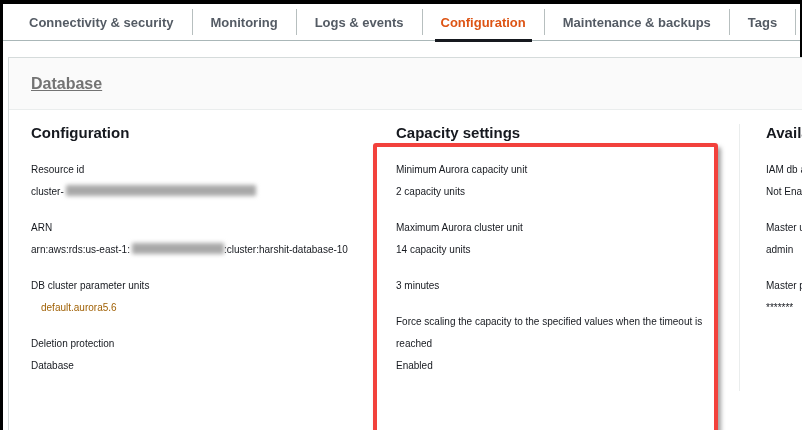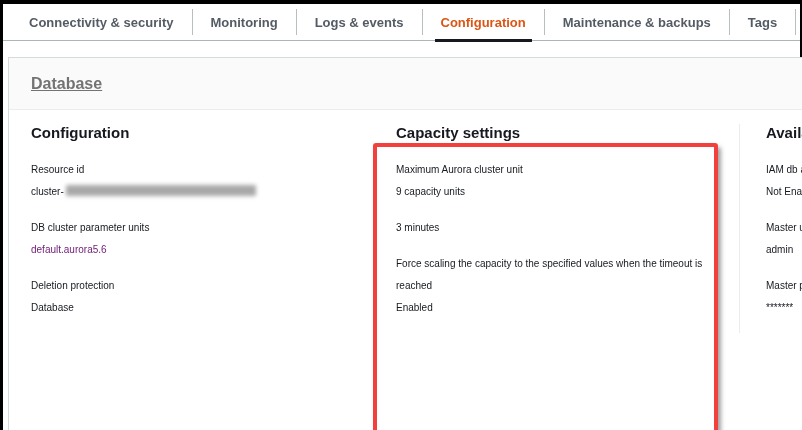--- a/index.html
+++ b/index.html
@@ -39,21 +39,21 @@
   }
   .card-header h2 { font-size:16px; font-weight:700; color:#737373;text-decoration:underline; }
   .card-body { display:flex; padding-top:14px; }
   .col h3 { font-size:15px; font-weight:700; color:#16191f; margin:0 0 18px 0; white-space:nowrap; }
   .col-1 { width:365px; padding:0 24px 0 22px; }
   .col-2 { width:365px; padding:0 3px 0 22px; }
   .col-3 { flex:1; border-left:1px solid #eaeded; padding-left:26px; overflow:hidden; }
   .field { margin-bottom:14px; }
   .field .label, .field .value { font-size:10px; line-height:22px; color:#16191f; }
   .col-3 .label, .col-3 .value, .col-3 h3 { white-space:nowrap; }
-  a.param-link { color:#701a75; text-decoration:none; cursor:pointer; }
+  a.param-link { color:#a16207; text-decoration:none; cursor:pointer;margin-left:10px; }
   .redact {
     display:inline-block; height:11px; background:#a8a8a8;
     filter:blur(2px); border-radius:1px; margin-left:2px; vertical-align:-1px;
   }
   .w190 { width:190px; }
   .w92  { width:92px; }
   
   .highlight-box {
     position:absolute; left:370px; top:102px; width:345px; height:312px;
     border:4px solid #f2413c; border-radius:3px;
@@ -101,39 +101,47 @@
       <div class="card-body">
 
         <div class="col col-1">
           <h3>Configuration</h3>
 
           <div class="field">
             <div class="label">Resource id</div>
             <div class="value"><span>cluster-</span><span class="redact w190"></span></div>
           </div>
 
+          <div class="field">
+            <div class="label">ARN</div>
+            <div class="value"><span>arn:aws:rds:us-east-1:</span><span class="redact w92"></span><span>:cluster:harshit-database-10</span></div>
+          </div>
 
           <div class="field">
             <div class="label">DB cluster parameter units</div>
             <div class="value"><a class="param-link">default.aurora5.6</a></div>
           </div>
 
           <div class="field">
             <div class="label">Deletion protection</div>
             <div class="value">Database</div>
           </div>
         </div>
 
         <div class="col col-2">
           <h3>Capacity settings</h3>
 
+          <div class="field">
+            <div class="label">Minimum Aurora capacity unit</div>
+            <div class="value">2 capacity units</div>
+          </div>
 
           <div class="field">
             <div class="label">Maximum Aurora cluster unit</div>
-            <div class="value">9 capacity units</div>
+            <div class="value">14 capacity units</div>
           </div>
 
           <div class="field">
             <div class="value">3 minutes</div>
           </div>
 
           <div class="field">
             <div class="label">Force scaling the capacity to the specified values when the timeout is reached</div>
             <div class="value">Enabled</div>
           </div>

